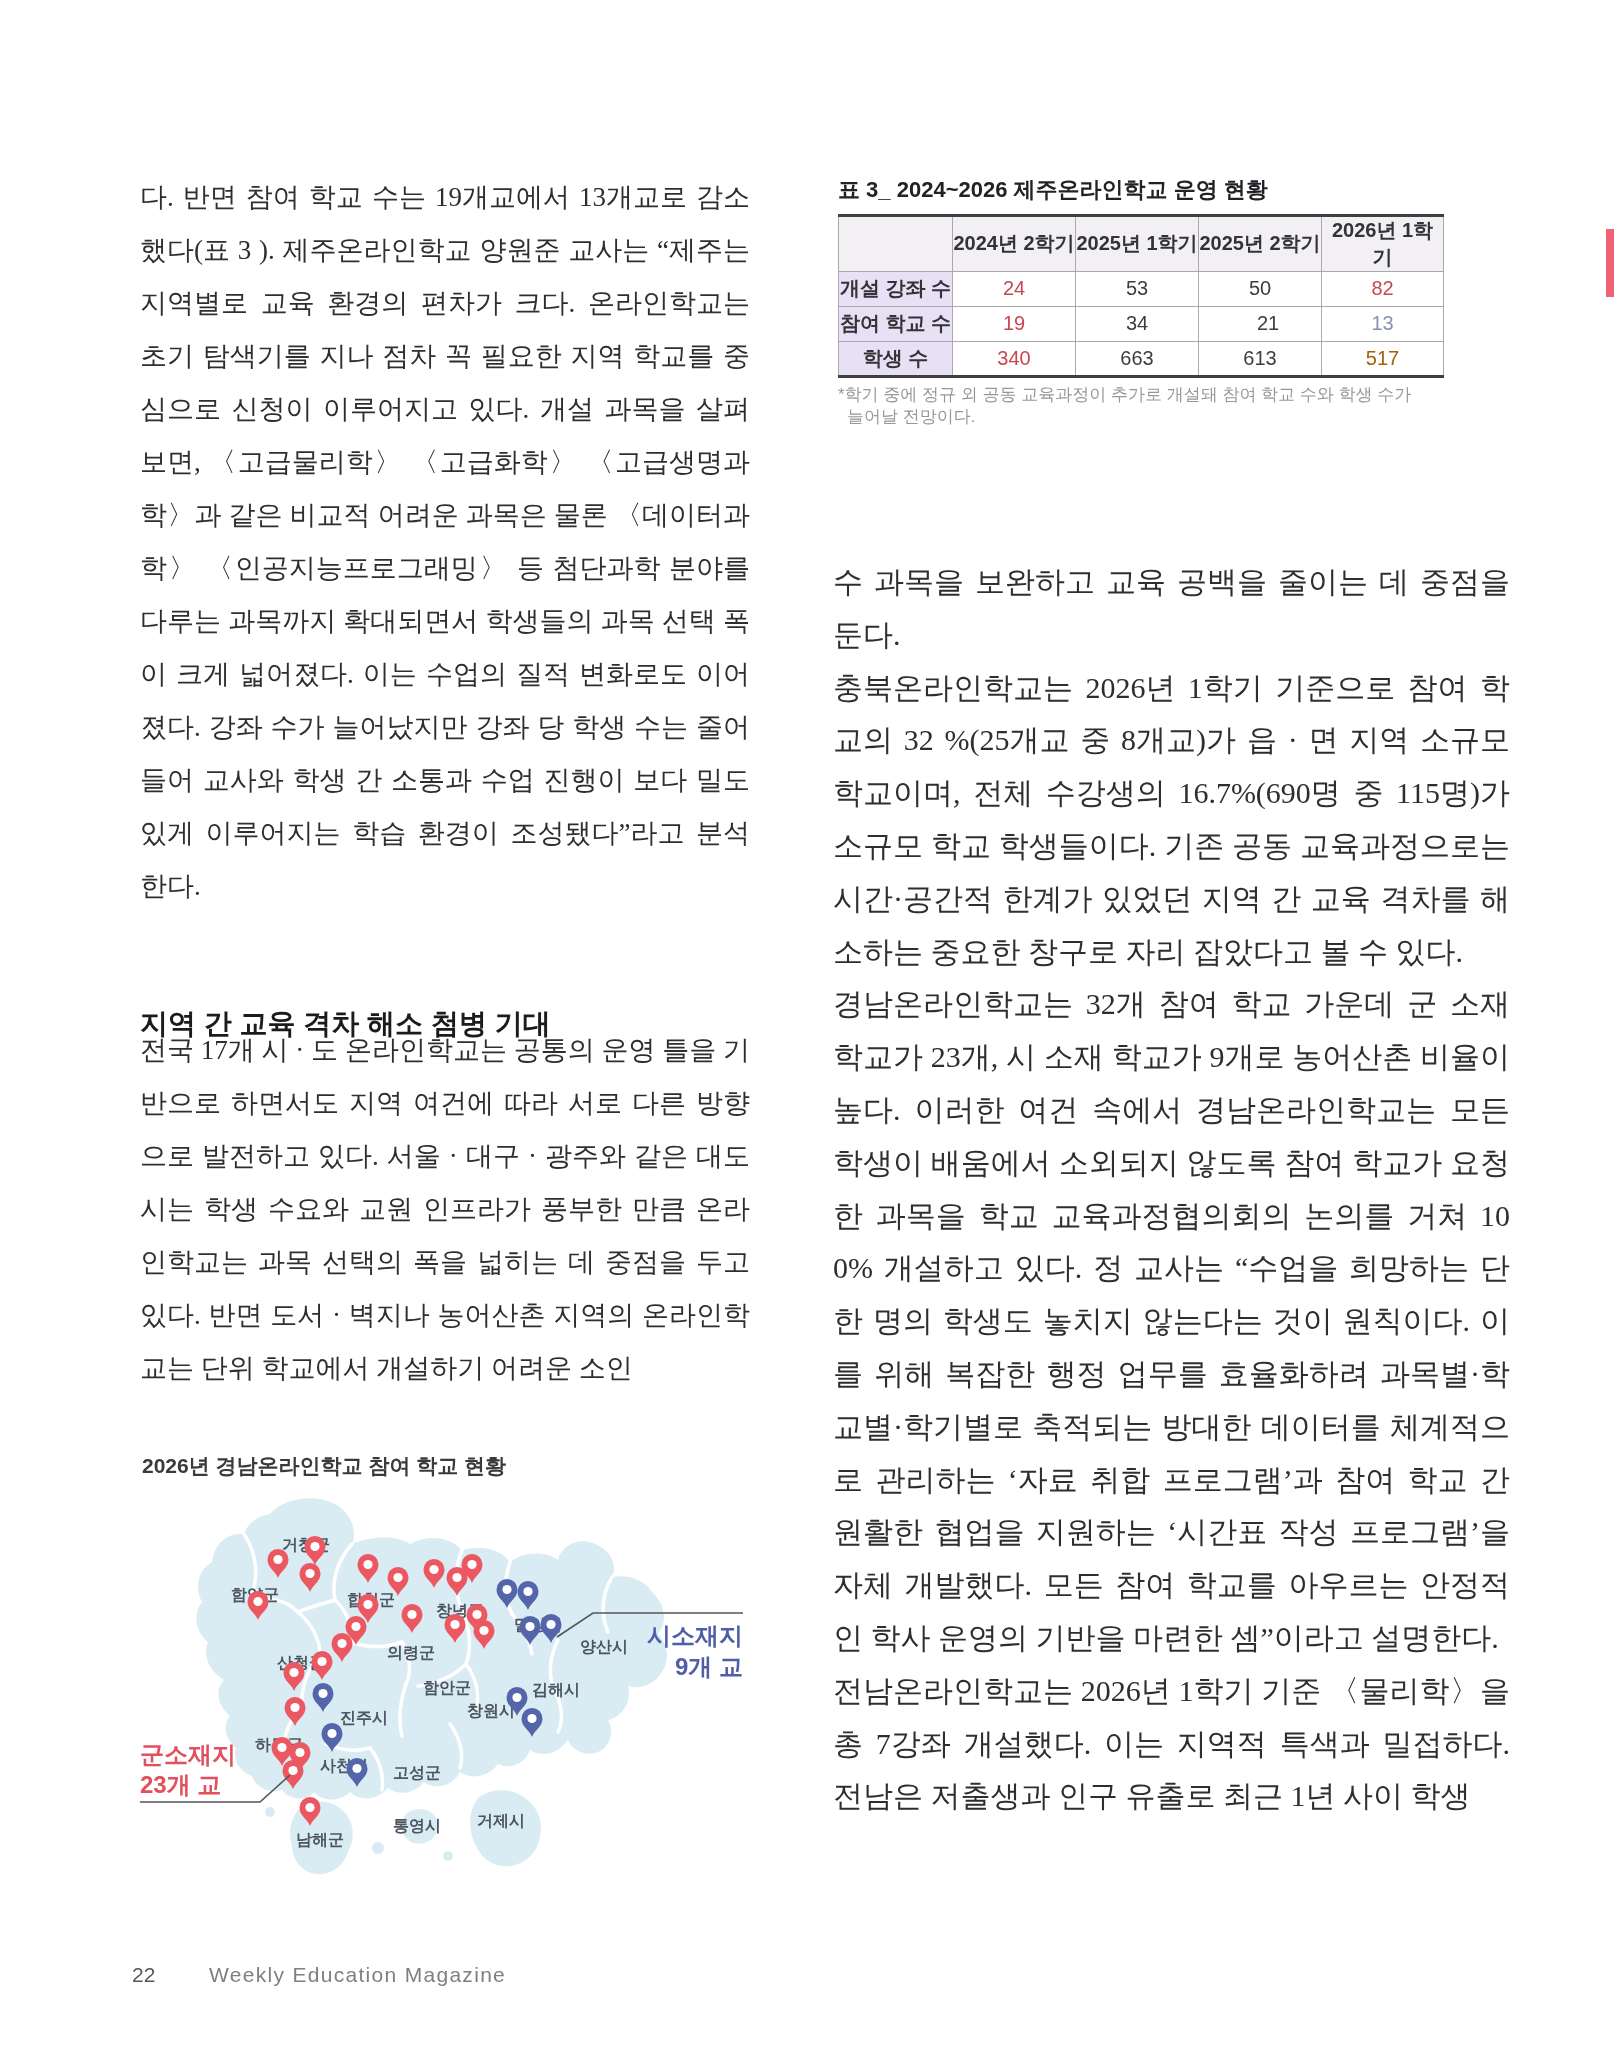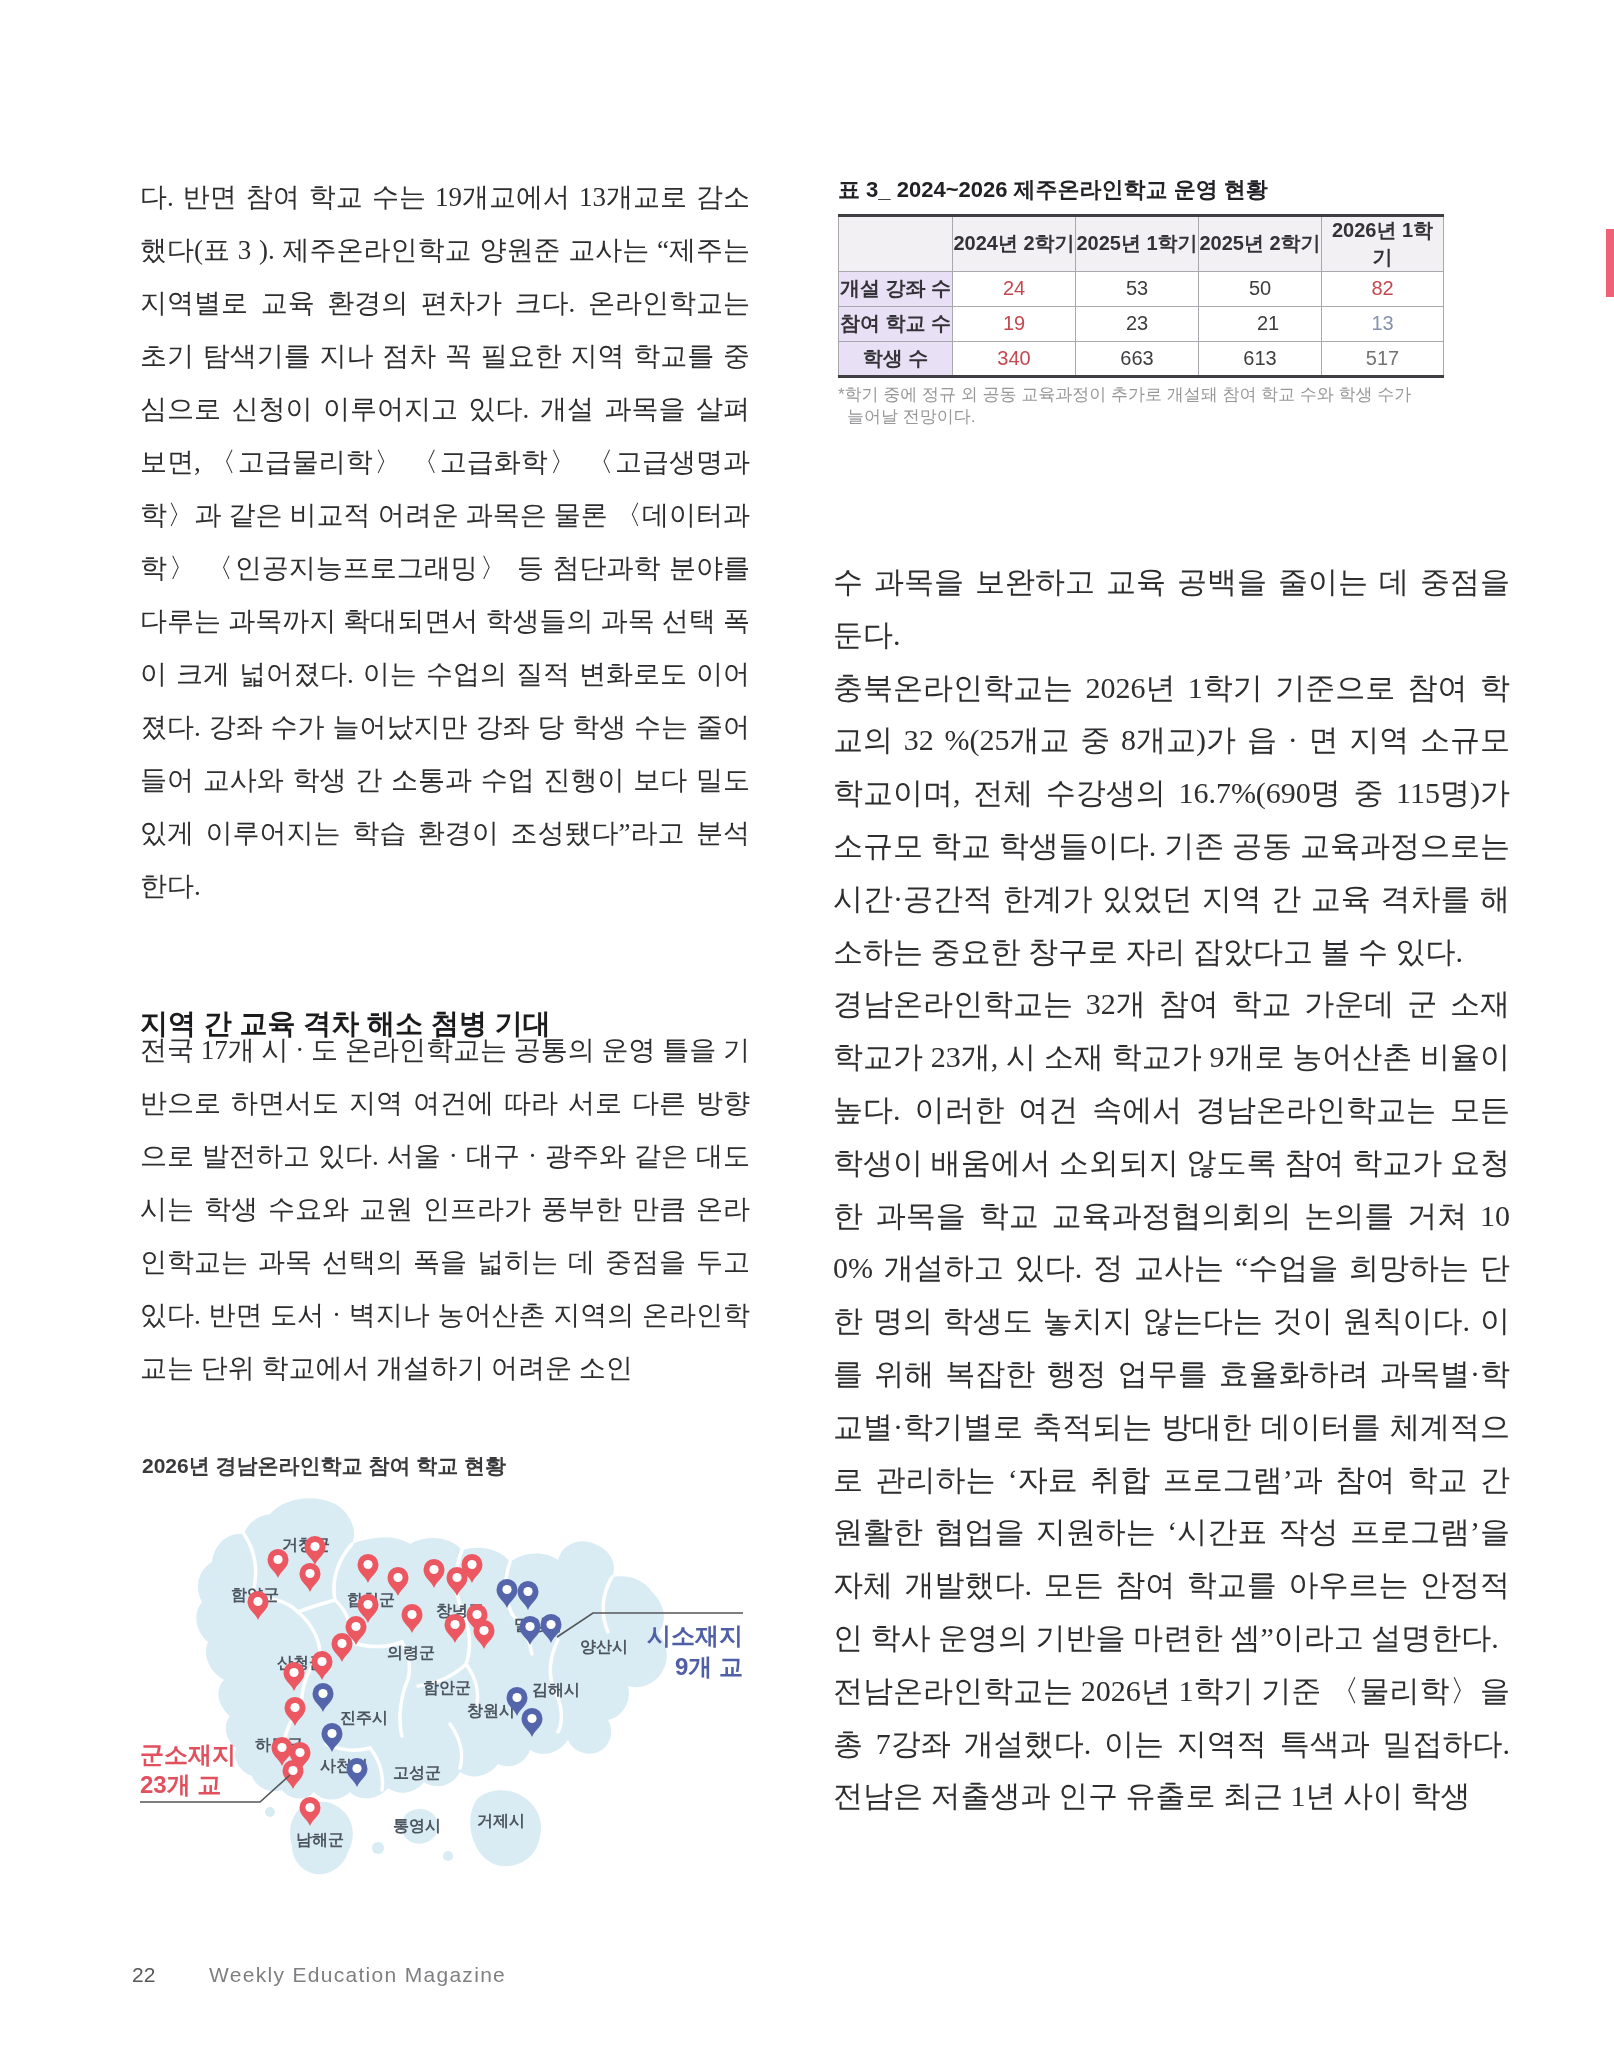--- a/index.html
+++ b/index.html
@@ -102,30 +102,30 @@
         <tr>
           <th>개설 강좌 수</th>
           <td style="color: rgb(196, 72, 79);">24</td>
           <td style="color: rgb(61, 61, 64);">53</td>
           <td style="color: rgb(61, 61, 64);">50</td>
           <td style="color: rgb(196, 72, 79);">82</td>
         </tr>
         <tr>
           <th>참여 학교 수</th>
           <td style="color: rgb(196, 72, 79);">19</td>
-          <td style="color: rgb(61, 61, 64);">23</td>
+          <td style="color: rgb(61, 61, 64);">34</td>
           <td style="color: rgb(61, 61, 64); padding-left: 16px;">21</td>
           <td style="color: rgb(132, 146, 172); margin-top: 7px;">13</td>
         </tr>
         <tr>
           <th>학생 수</th>
           <td style="color: rgb(196, 72, 79);">340</td>
           <td style="color: rgb(61, 61, 64);">663</td>
           <td style="color: rgb(61, 61, 64);">613</td>
-          <td style="color: #737373;">517</td>
+          <td style="color: #a16207;">517</td>
         </tr>
       </tbody>
   </table>
   <p class="footnote">*학기 중에 정규 외 공동 교육과정이 추가로 개설돼 참여 학교 수와 학생 수가 늘어날 전망이다.</p>
 </div>
 
 <div class="abs serif-body col-right">
   <p>수 과목을 보완하고 교육 공백을 줄이는 데 중점을 둔다.</p>
   <p>충북온라인학교는 2026년 1학기 기준으로 참여 학교의 32 %(25개교 중 8개교)가 읍 · 면 지역 소규모 학교이며, 전체 수강생의 16.7%(690명 중 115명)가 소규모 학교 학생들이다. 기존 공동 교육과정으로는 시간·공간적 한계가 있었던 지역 간 교육 격차를 해소하는 중요한 창구로 자리 잡았다고 볼 수 있다.</p>
   <p>경남온라인학교는 32개 참여 학교 가운데 군 소재 학교가 23개, 시 소재 학교가 9개로 농어산촌 비율이 높다. 이러한 여건 속에서 경남온라인학교는 모든 학생이 배움에서 소외되지 않도록 참여 학교가 요청한 과목을 학교 교육과정협의회의 논의를 거쳐 100% 개설하고 있다. 정 교사는 “수업을 희망하는 단 한 명의 학생도 놓치지 않는다는 것이 원칙이다. 이를 위해 복잡한 행정 업무를 효율화하려 과목별·학교별·학기별로 축적되는 방대한 데이터를 체계적으로 관리하는 ‘자료 취합 프로그램’과 참여 학교 간 원활한 협업을 지원하는 ‘시간표 작성 프로그램’을 자체 개발했다. 모든 참여 학교를 아우르는 안정적인 학사 운영의 기반을 마련한 셈”이라고 설명한다.</p>

